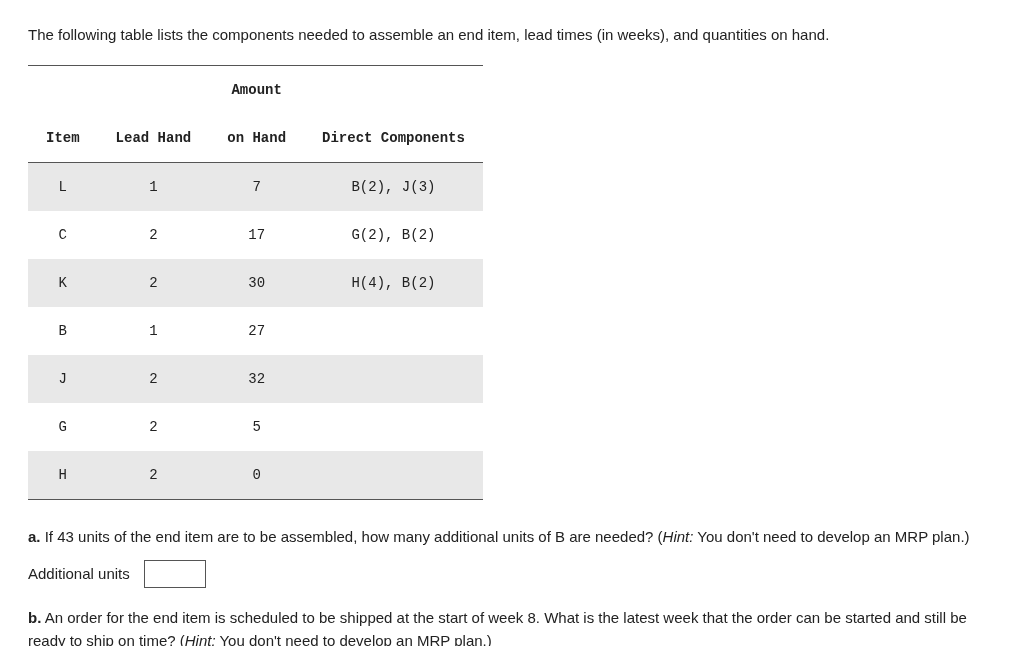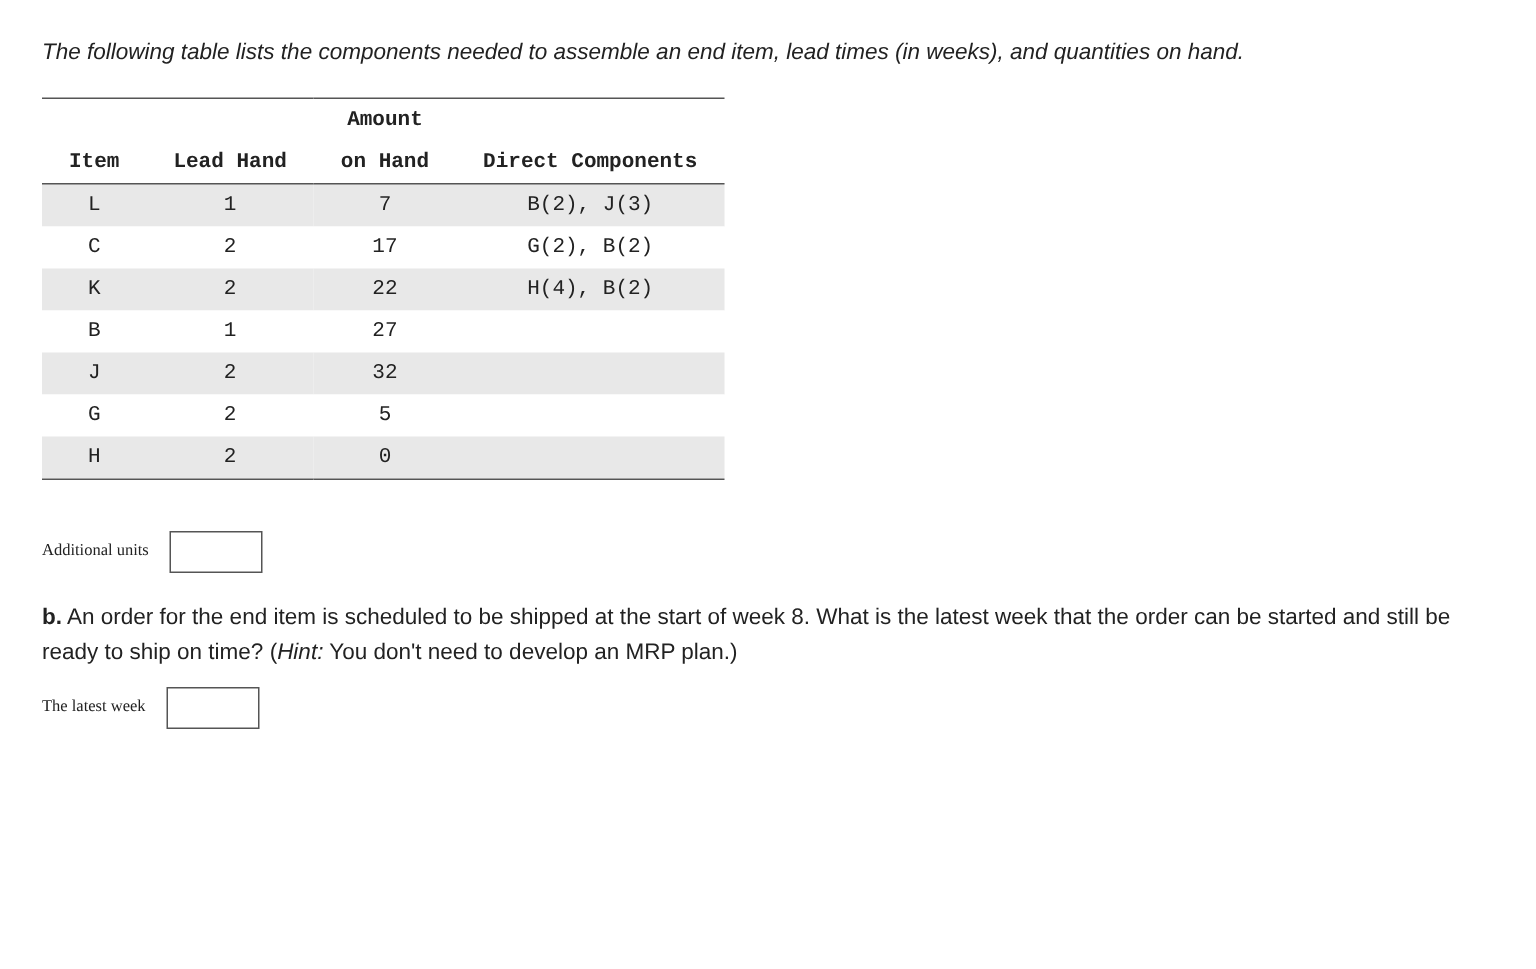--- a/index.html
+++ b/index.html
@@ -14,37 +14,36 @@
       color: #222;
       background: #fff;
       padding: 24px 28px;
       width: 1024px;
       min-height: 646px;
     }
 
     .intro-text {
       margin-bottom: 18px;
       line-height: 1.5;
-      font-style: italic;
     }
 
     .table-wrapper {
       margin-bottom: 22px;
       display: inline-block;
     }
 
     table {
       border-collapse: collapse;
       font-family: 'Courier New', Courier, monospace;
       font-size: 14px;
     }
 
     table thead tr th,
     table tbody tr td {
-      padding: 6px 18px;
+      padding: 16px 18px;
       text-align: center;
       border: none;
     }
 
     table thead tr:first-child th {
       border-top: 1.5px solid #555;
     }
 
     table thead tr:last-child th {
       border-bottom: 1.5px solid #555;
@@ -85,22 +84,21 @@
     }
 
     .answer-row {
       display: flex;
       align-items: center;
       gap: 14px;
       margin-top: 8px;
     }
 
     .answer-label {
-      font-size: 11px;
-      font-family: Liberation Serif, serif;
+      font-size: 15px;
     }
 
     .answer-input {
       width: 62px;
       height: 28px;
       border: 1.5px solid #555;
       background: #fff;
       font-size: 14px;
       padding: 2px 4px;
     }
@@ -147,21 +145,21 @@
         </tr>
         <tr>
           <td>C</td>
           <td>2</td>
           <td>17</td>
           <td>G(2), B(2)</td>
         </tr>
         <tr>
           <td>K</td>
           <td>2</td>
-          <td>22</td>
+          <td>30</td>
           <td>H(4), B(2)</td>
         </tr>
         <tr>
           <td>B</td>
           <td>1</td>
           <td>27</td>
           <td></td>
         </tr>
         <tr>
           <td>J</td>
@@ -180,20 +178,24 @@
           <td>2</td>
           <td>0</td>
           <td></td>
         </tr>
       </tbody>
   </table>
 </div>
 
 
 <div class="section-a">
+  <p class="question-text">
+    <span class="bold">a.</span>
+    <span>If 43 units of the end item are to be assembled, how many additional units of B are needed? (</span><span class="italic">Hint:</span><span> You don't need to develop an MRP plan.)</span>
+  </p>
   <div class="answer-row">
     <span class="answer-label">Additional units</span>
     <input class="answer-input" type="text" value="" style="">
   </div>
 </div>
 
 
 <div class="section-b">
   <p class="question-text">
     <span class="bold">b.</span>

